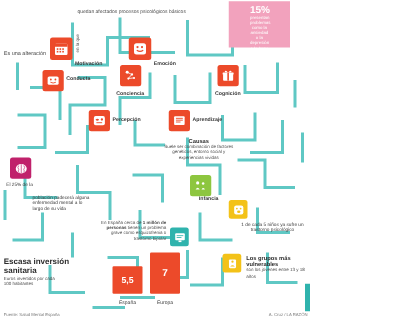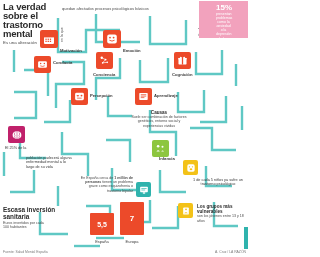--- a/index.html
+++ b/index.html
@@ -37,21 +37,21 @@
     transform: rotate(-90deg);
     white-space: nowrap;
   }
   .hlabel-top {
     position: absolute; left: 62px; top: 6px;
     font-size: 4px; color: #4a4a4a; white-space: nowrap;
   }
 
   
   .pinkbox {
-    position: absolute; right: 2px; top: 1px;
+    position: absolute; right: 18px; top: 1px;
     width: 49px; height: 37px;
     background: #f2a2bd;
     padding: 2px 17px;
     text-align: center;
     color: #ffffff;
   }
   .pinkbox .big { font-size: 8px; font-weight: bold; line-height: 9px; color:#ffffff; }
   .pinkbox .small { font-size: 3.5px; line-height: 4.1px; color:#ffffff; }
 
   
@@ -156,21 +156,20 @@
       <path d="M214 202 L214 226 L238 226"></path>
       <path d="M96 238 L124 238"></path>
       <path d="M14 50 L14 72"></path>
       <path d="M236 64 L236 86"></path>
       <path d="M242 106 L242 130"></path>
       <path d="M4 152 L4 176"></path>
       <path d="M74 246 L100 246"></path>
     </g>
   </svg>
 
-  <div class="title">La verdad sobre el trastorno mental</div>
   <div class="subtitle">Es una alteración</div>
 
   <div class="vlabel" style="left:60px; top:42px;">en la que</div>
 
   <div class="hlabel-top">quedan afectados procesos psicológicos básicos</div>
 
   <div class="vlabel" style="left:198px; top:36px; font-size:3.4px;">Cuadro</div>
 
   <div class="pinkbox">
     <div class="big">15%</div>

